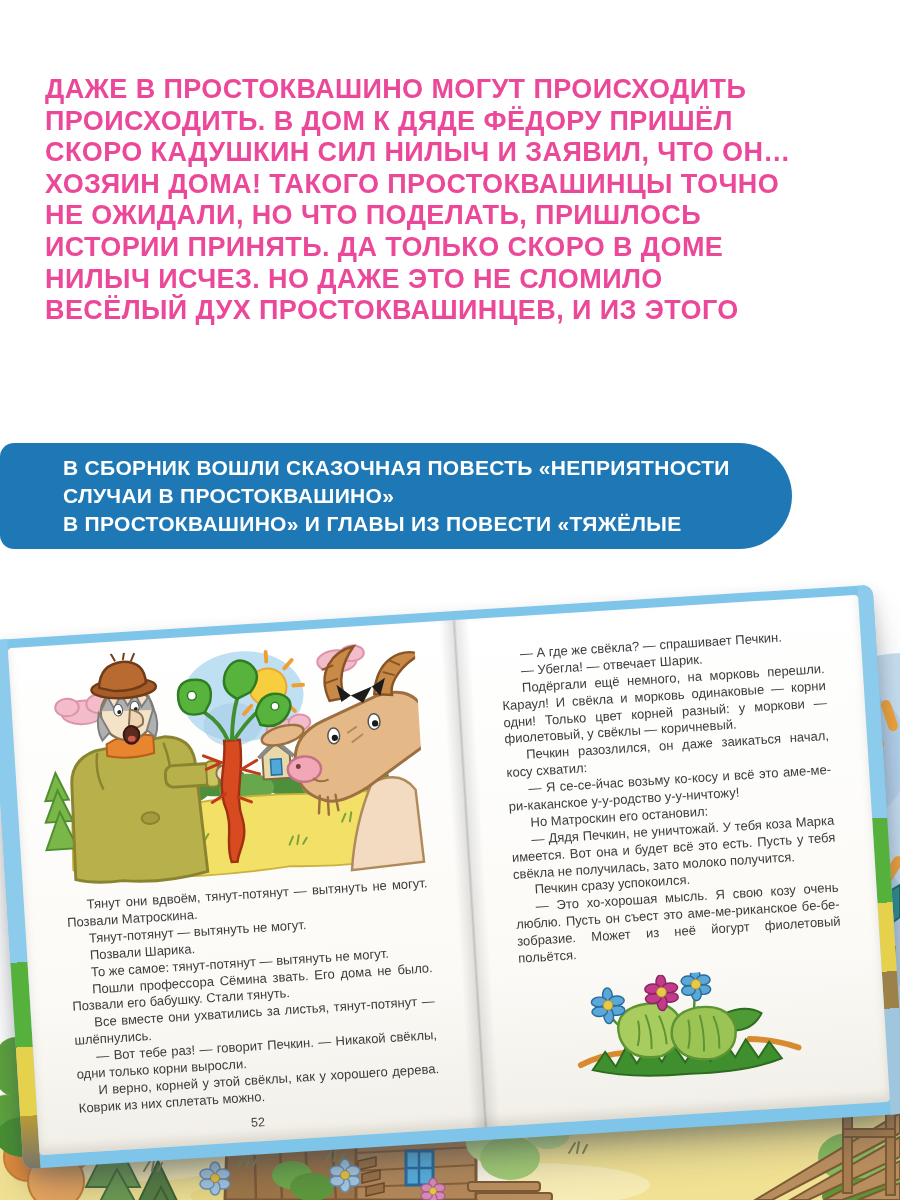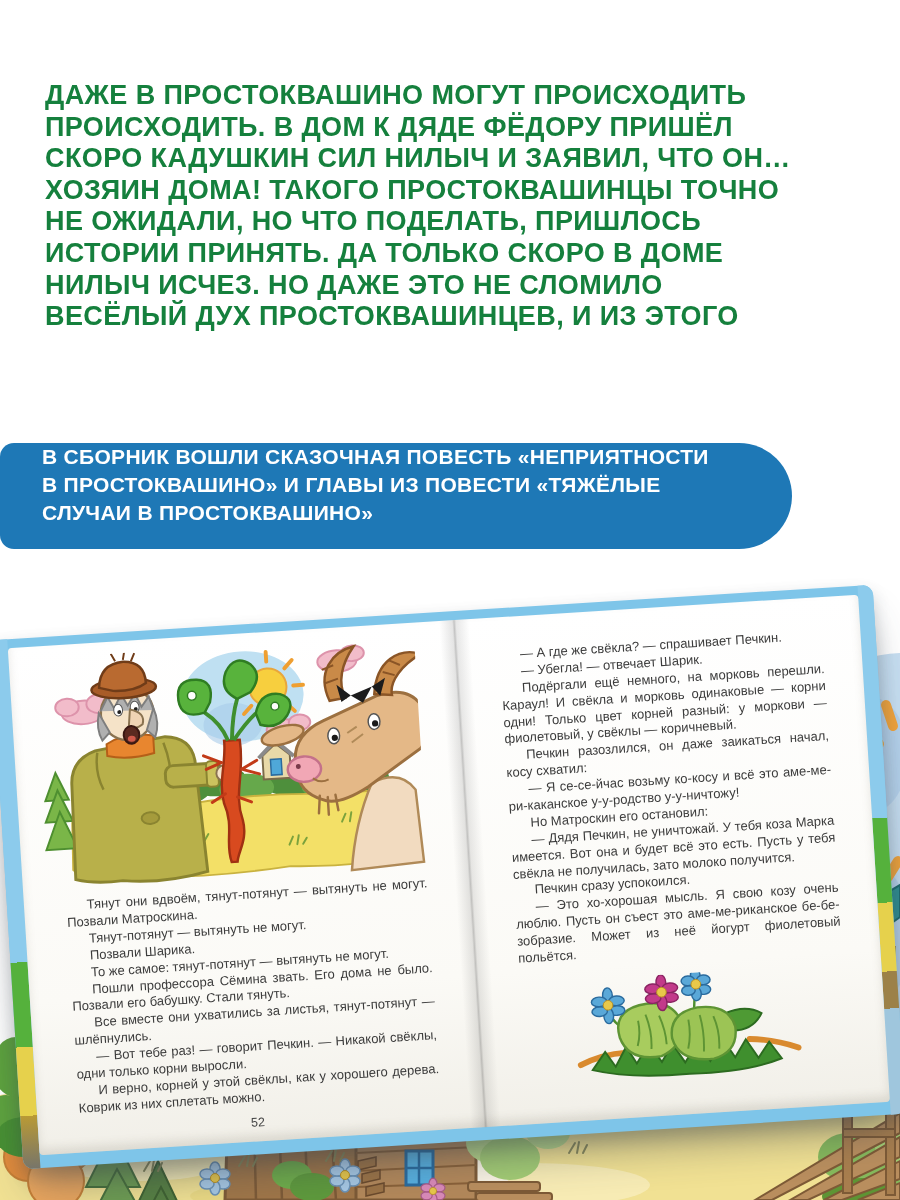--- a/index.html
+++ b/index.html
@@ -1,27 +1,27 @@
 <!DOCTYPE html>
 <html><head>
 <meta charset="utf-8">
 <style>
   html,body{margin:0;padding:0}
   body{width:900px;height:1200px;background:#ffffff;position:relative;overflow:hidden;
        font-family:"Liberation Sans",sans-serif}
 
   
-  .desc{position:absolute;left:45px;top:80px;width:840px;color:#15803d;
+  .desc{position:absolute;left:45px;top:74px;width:840px;color:#ec4899;
         font-weight:bold;font-size:27px;line-height:31.6px;letter-spacing:.4px}
   .desc p{margin:0;white-space:nowrap}
 
   
   .banner{position:absolute;left:0;top:443px;width:792px;height:106px;background:#1e78b6;
-          border-radius:14px 53px 53px 14px;box-sizing:border-box;padding-left:42px;
-          display:flex;flex-direction:column;justify-content:flex-start;color:#fff;
+          border-radius:14px 53px 53px 14px;box-sizing:border-box;padding-left:63px;
+          display:flex;flex-direction:column;justify-content:center;color:#fff;
           font-weight:bold;font-size:21px;line-height:28px;letter-spacing:.3px}
   .banner p{margin:0;white-space:nowrap}
 
   
   .photo{position:absolute;left:0;top:555px;width:900px;height:645px}
   .scene{position:absolute;left:0;top:0;display:block}
 
   
   .book{position:absolute;left:6px;top:57px;width:884px;height:530px;transform:rotate(-3.6deg)}
   .cover{position:absolute;inset:0;background:#7ec5e9;border-radius:10px;
@@ -57,22 +57,22 @@
     <p>СКОРО КАДУШКИН СИЛ НИЛЫЧ И ЗАЯВИЛ, ЧТО ОН…</p>
     <p>ХОЗЯИН ДОМА! ТАКОГО ПРОСТОКВАШИНЦЫ ТОЧНО</p>
     <p>НЕ ОЖИДАЛИ, НО ЧТО ПОДЕЛАТЬ, ПРИШЛОСЬ</p>
     <p>ИСТОРИИ ПРИНЯТЬ. ДА ТОЛЬКО СКОРО В ДОМЕ</p>
     <p>НИЛЫЧ ИСЧЕЗ. НО ДАЖЕ ЭТО НЕ СЛОМИЛО</p>
     <p>ВЕСЁЛЫЙ ДУХ ПРОСТОКВАШИНЦЕВ, И ИЗ ЭТОГО</p>
   </div>
 
 <div class="banner">
     <p>В СБОРНИК ВОШЛИ СКАЗОЧНАЯ ПОВЕСТЬ «НЕПРИЯТНОСТИ</p>
+    <p>СЛУЧАИ В ПРОСТОКВАШИНО»</p>
     <p>В ПРОСТОКВАШИНО» И ГЛАВЫ ИЗ ПОВЕСТИ «ТЯЖЁЛЫЕ</p>
-    <p>СЛУЧАИ В ПРОСТОКВАШИНО»</p>
   </div>
 
 <div class="photo">
 
   <svg class="scene" width="900" height="645" viewBox="0 0 900 645">
 
     <path d="M828,120 Q803,180 816,260 Q806,360 826,440 Q842,520 858,570 L900,575 L900,98 Q858,100 828,120 Z" fill="#c6def1"></path>
     <ellipse cx="870" cy="200" rx="38" ry="58" fill="#aac9e8" opacity=".65"></ellipse>
     <ellipse cx="880" cy="380" rx="30" ry="66" fill="#aac9e8" opacity=".55"></ellipse>
     <ellipse cx="846" cy="300" rx="24" ry="48" fill="#9dbfe0" opacity=".45"></ellipse>

